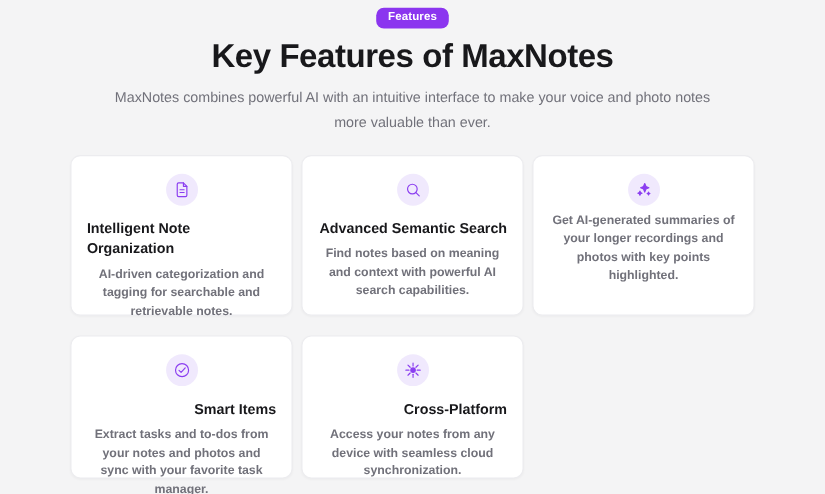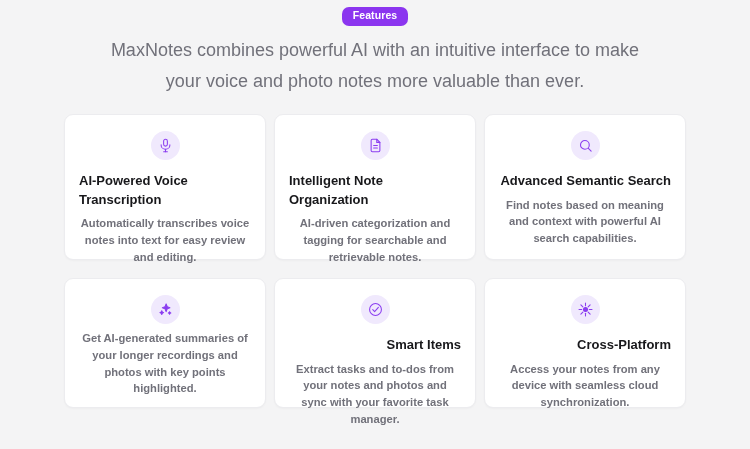--- a/index.html
+++ b/index.html
@@ -53,21 +53,21 @@
     color: #18181b;
     letter-spacing: -0.4px;
     line-height: 1.15;
     text-align: center;
   }
 
   .page-subtitle {
     margin: 9px 0 0 0;
     width: 560px;
     text-align: center;
-    font-size: 18px;
+    font-size: 13px;
     line-height: 1.72;
     color: #71717a;
   }
 
   
   .cards-grid {
     margin-top: 18px;
     width: 622px;
     display: grid;
     grid-template-columns: repeat(3, 202px);
@@ -132,37 +132,26 @@
     font-weight: bold;
   }
 </style>
 </head>
 <body>
 
 <div class="section">
 
   <div class="header">
     <span class="badge">Features</span>
+    <h1 class="page-title">Key Features of MaxNotes</h1>
     <p class="page-subtitle">MaxNotes combines powerful AI with an intuitive interface to make your voice and photo notes more valuable than ever.</p>
   </div>
 
   <div class="cards-grid">
 
-    <div class="card">
-      <span class="icon-circle">
-        <svg viewBox="0 0 24 24" aria-hidden="true">
-          <rect x="9" y="2" width="6" height="11" rx="3"></rect>
-          <path d="M5 11a7 7 0 0 0 14 0"></path>
-          <line x1="12" y1="18" x2="12" y2="22"></line>
-          <line x1="9" y1="22" x2="15" y2="22"></line>
-        </svg>
-      </span>
-      <div class="card-title align-left">AI-Powered Voice Transcription</div>
-      <div class="card-desc">Automatically transcribes voice notes into text for easy review and editing.</div>
-    </div>
 
     <div class="card">
       <span class="icon-circle">
         <svg viewBox="0 0 24 24" aria-hidden="true">
           <path d="M14 2H7a2 2 0 0 0-2 2v16a2 2 0 0 0 2 2h10a2 2 0 0 0 2-2V7z"></path>
           <polyline points="14 2 14 7 19 7"></polyline>
           <line x1="9" y1="12" x2="15" y2="12"></line>
           <line x1="9" y1="16" x2="15" y2="16"></line>
         </svg>
       </span>

